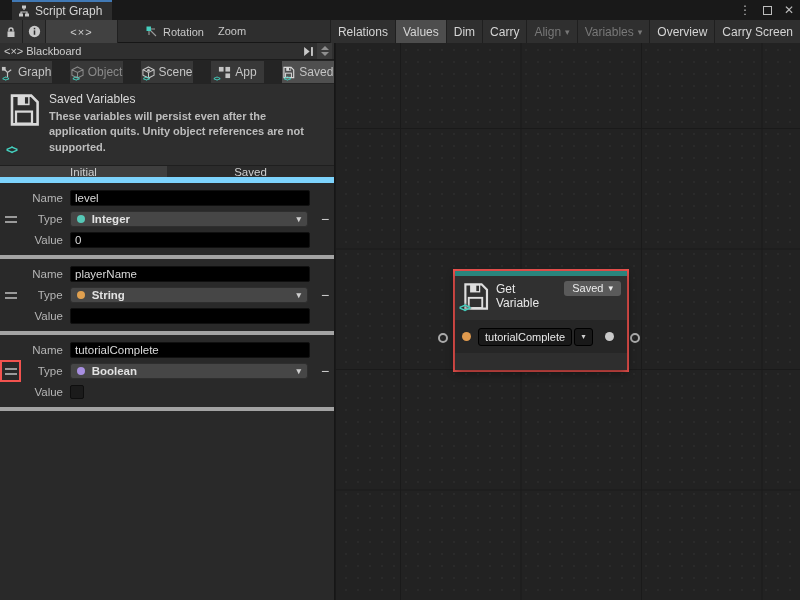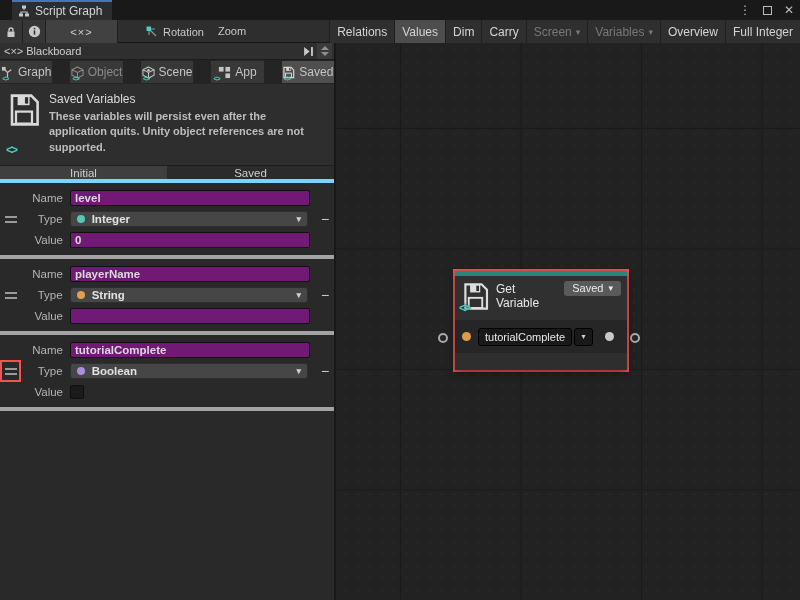--- a/index.html
+++ b/index.html
@@ -56,30 +56,30 @@
   .bb-tab { flex:1; background:#383838; display:flex; align-items:center; justify-content:center; gap:4px;
             font-size:12px; color:#c4c4c4; position:relative; }
   .bb-tab.active { background:#4f4f4f; }
   .bb-tab.disabled { color:#8a8a8a; }
   .mini-code { position:absolute; left:50%; margin-left:-24px; bottom:1px; font-size:7px; font-weight:bold;
                color:#45d0bf; letter-spacing:-1px; }
   #bb-info { background:#2e2e2e; padding:8px 8px 10px 8px; display:flex; gap:9px; }
   #bb-info .txt { width:278px; }
   #bb-info h3 { font-size:12px; font-weight:normal; color:#dadada; margin-bottom:3px; }
   #bb-info p { font-size:11px; color:#bdbdbd; line-height:1.4;font-weight:bold; }
-  #bb-viewtabs { height:18px; display:flex; border-top:1px solid #1f1f1f; border-bottom:4px solid #7dd3fc; }
+  #bb-viewtabs { height:18px; display:flex; border-top:1px solid #1f1f1f; border-bottom:6px solid #7dd3fc; }
   .vtab { flex:1; display:flex; align-items:center; justify-content:center; font-size:11.5px; color:#cfcfcf; }
   .vtab.sel { background:#3f3f3f; }
   .vtab.unsel { background:#2b2b2b; }
 
   .var-block { position:relative; padding:6px 0 3px 12px; border-bottom:4px solid #a3a3a3; background:#292929; }
   .var-row { display:flex; align-items:center; height:17px; margin-bottom:4px; }
   .var-row .lbl { width:58px; text-align:right; padding-right:7px; font-size:11.5px; color:#b5b5b5; }
-  .field { width:240px; height:16px; background:#701a75; border:1px solid #101010; border-radius:2px;
-           color:#dadada; font-size:11.5px; padding:0 4px; font-family:"Liberation Sans",sans-serif; outline:none;font-weight:bold; }
+  .field { width:240px; height:16px; background:#000000; border:1px solid #101010; border-radius:2px;
+           color:#dadada; font-size:11.5px; padding:0 4px; font-family:"Liberation Sans",sans-serif; outline:none; }
   .dropdown { width:240px; height:16px; background:#464646; border:1px solid #2e2e2e; border-radius:3px;
               display:flex; align-items:center; gap:7px; padding:0 6px; font-size:11.5px; color:#e2e2e2;font-weight:bold; }
   .dropdown .dot { width:8px; height:8px; border-radius:50%; }
   .dropdown .arr { margin-left:auto; font-size:9px; color:#cfcfcf; }
   .minus-btn { margin-left:8px; width:18px; text-align:center; color:#d0d0d0; font-size:14px; line-height:14px; }
   .drag-handle { position:absolute; left:5px; top:33px; width:12px; height:7px;
                  border-top:2px solid #9a9a9a; border-bottom:2px solid #9a9a9a; }
   .handle-annot { position:absolute; left:0px; top:25px; width:21px; height:22px; border:2px solid #f2534f; }
   .checkbox { width:14px; height:14px; background:#1b1b1b; border:1px solid #0e0e0e; border-radius:2px; }
 
@@ -186,32 +186,32 @@
       <div class="tb-toggle active">
           <span>Values</span>
         </div>
       <div class="tb-toggle">
           <span>Dim</span>
         </div>
       <div class="tb-toggle">
           <span>Carry</span>
         </div>
       <div class="tb-toggle disabled">
-        <span>Screen</span>
+        <span>Align</span>
         <span class="dd-arrow">▾</span>
       </div>
       <div class="tb-toggle disabled">
         <span>Variables</span>
         <span class="dd-arrow">▾</span>
       </div>
       <div class="tb-toggle">
           <span>Overview</span>
         </div>
       <div class="tb-toggle">
-          <span>Full Integer</span>
+          <span>Carry Screen</span>
         </div>
     </div>
   </div>
 
   <div id="main">
 
     <div id="blackboard">
       <div id="bb-header">
         <span>&lt;×&gt;</span>
         <span>Blackboard</span>

